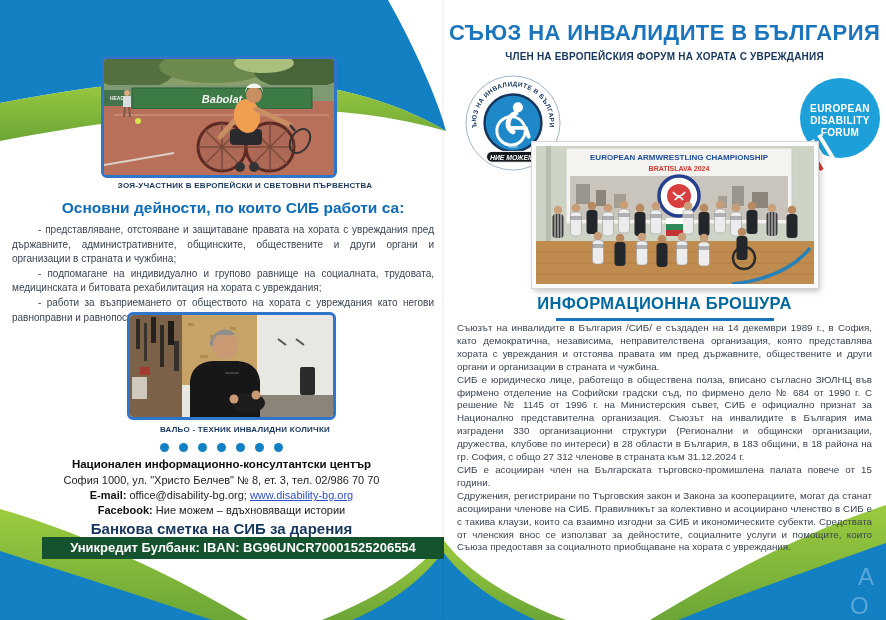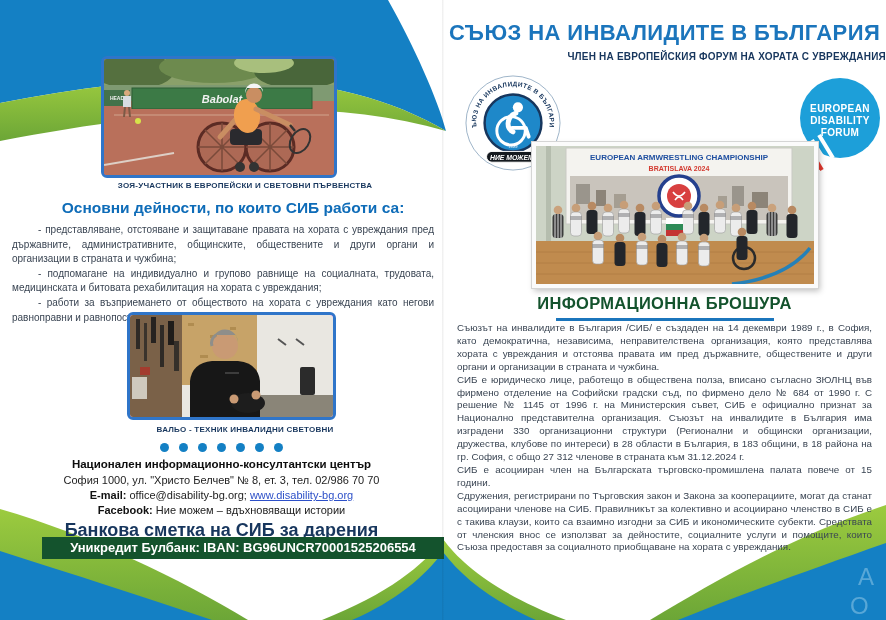--- a/index.html
+++ b/index.html
@@ -10,30 +10,30 @@
   .caption{width:490px;text-align:center;font-size:8px;font-weight:bold;color:#17365d;letter-spacing:.25px;}
   .activities-heading{width:466px;text-align:center;font-size:15.5px;font-weight:bold;color:#0e6cb8;}
   .body-text{font-size:10px;line-height:14.6px;color:#3a4553;text-align:justify;}
   .body-text p{margin:0;text-indent:26px;}
   .dots{display:flex;gap:10px;justify-content:center;width:443px;}
   .dot{width:9px;height:9px;border-radius:50%;background:#1480c4;}
   .contact-name{width:443px;text-align:center;font-size:11.5px;font-weight:bold;color:#0d0d0d;}
   .contact-line{width:443px;text-align:center;font-size:11px;color:#222;}
   .contact-line b{color:#111;}
   .weblink{color:#2d50c8;text-decoration:underline;cursor:pointer;}
-  .bank-heading{width:443px;text-align:center;font-size:18px;font-weight:bold;color:#17365d;}
+  .bank-heading{width:443px;text-align:center;font-size:15px;font-weight:bold;color:#17365d;}
   .iban-banner{left:42px;top:537px;width:402px;height:22px;background:#14532d;color:#fff;
                font-size:13px;font-weight:bold;line-height:22px;text-align:center;z-index:5;}
   
   .main-title{left:443px;top:20px;width:443px;text-align:center;font-size:22px;font-weight:bold;
               color:#1b75bc;letter-spacing:.4px;}
-  .subtitle{left:443px;top:51px;width:443px;text-align:right;font-size:10px;font-weight:bold;
+  .subtitle{left:443px;top:51px;width:443px;text-align:center;font-size:10px;font-weight:bold;
             color:#17365d;letter-spacing:.2px;}
   .section-heading{left:443px;top:294px;width:443px;text-align:center;font-size:16.5px;font-weight:bold;
-                   color:#14532d;letter-spacing:.3px;}
+                   color:#0369a1;letter-spacing:.3px;}
   .section-underline{left:556px;top:318px;width:218px;height:3px;background:#1b75bc;}
   .right-body{left:457px;top:322px;width:415px;font-size:9.8px;line-height:12.9px;color:#3a4553;text-align:justify;}
   .right-body p{margin:0;}
   .arm-frame{border:4px solid #fbfbfb;outline:1px solid #d5d5d5;box-shadow:2px 3px 6px rgba(0,0,0,.25);
              overflow:hidden;box-sizing:content-box;background:#be185d;}
   .fold{left:442px;top:0;width:2px;height:620px;background:linear-gradient(to right,rgba(0,0,0,.07),rgba(0,0,0,.015));
         z-index:8;pointer-events:none;}
 </style>
 </head>
 <body>
@@ -134,21 +134,21 @@
       <path d="M60,102 L60,66 Q62,48 82,46 L108,46 Q128,48 130,66 L130,102 Z" fill="#171717"></path>
       <circle cx="95" cy="31" r="13" fill="#c99a74"></circle>
       <path d="M82,28 A13,13 0 0 1 108,27 L106,20 L84,20 Z" fill="#8f8e8a"></path>
       <path d="M82,31 Q80,24 86,20" stroke="#8f8e8a" stroke-width="3" fill="none"></path>
       <ellipse cx="118" cy="88" rx="17" ry="10" fill="#1d1d1d"></ellipse>
       <circle cx="104" cy="84" r="4.5" fill="#c99a74"></circle>
         <circle cx="126" cy="80" r="4.5" fill="#c99a74"></circle>
       <path d="M95,58 l14,0" stroke="#3d3d3d" stroke-width="2"></path>
     </svg>
   </div>
-  <div class="abs caption" style="left:0;top:425px;z-index:2;">ВАЛЬО - ТЕХНИК ИНВАЛИДНИ СВЕТОВНИ</div>
+  <div class="abs caption" style="left:0;top:425px;z-index:2;">ВАЛЬО - ТЕХНИК ИНВАЛИДНИ КОЛИЧКИ</div>
 
   <div class="abs dots" style="left:0;top:443px;z-index:2;">
     <span class="dot"></span>
     <span class="dot"></span>
     <span class="dot"></span>
     <span class="dot"></span>
     <span class="dot"></span>
     <span class="dot"></span>
     <span class="dot"></span>
   </div>

